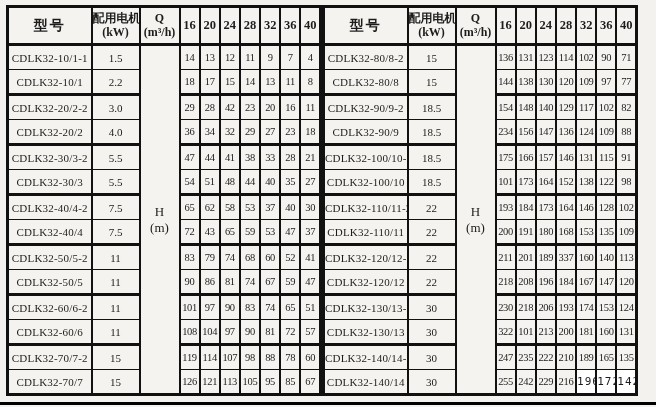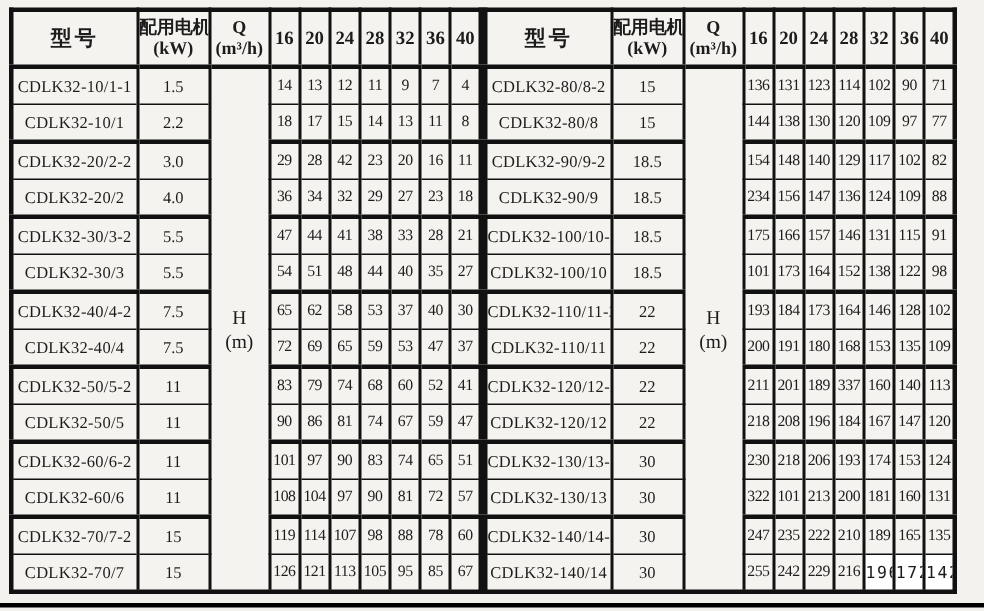--- a/index.html
+++ b/index.html
@@ -181,21 +181,21 @@
             <td class="num-cell"><span>58</span></td>
             <td class="num-cell"><span>53</span></td>
             <td class="num-cell"><span>37</span></td>
             <td class="num-cell"><span>40</span></td>
             <td class="num-cell"><span>30</span></td>
           </tr>
           <tr>
             <td class="model-cell"><span>CDLK32-40/4</span></td>
             <td class="kw-cell"><span>7.5</span></td>
             <td class="num-cell"><span>72</span></td>
-            <td class="num-cell"><span>69</span></td>
+            <td class="num-cell"><span>43</span></td>
             <td class="num-cell"><span>65</span></td>
             <td class="num-cell"><span>59</span></td>
             <td class="num-cell"><span>53</span></td>
             <td class="num-cell"><span>47</span></td>
             <td class="num-cell"><span>37</span></td>
           </tr>
           <tr class="grp">
             <td class="model-cell"><span>CDLK32-50/5-2</span></td>
             <td class="kw-cell"><span>11</span></td>
             <td class="num-cell"><span>83</span></td>

